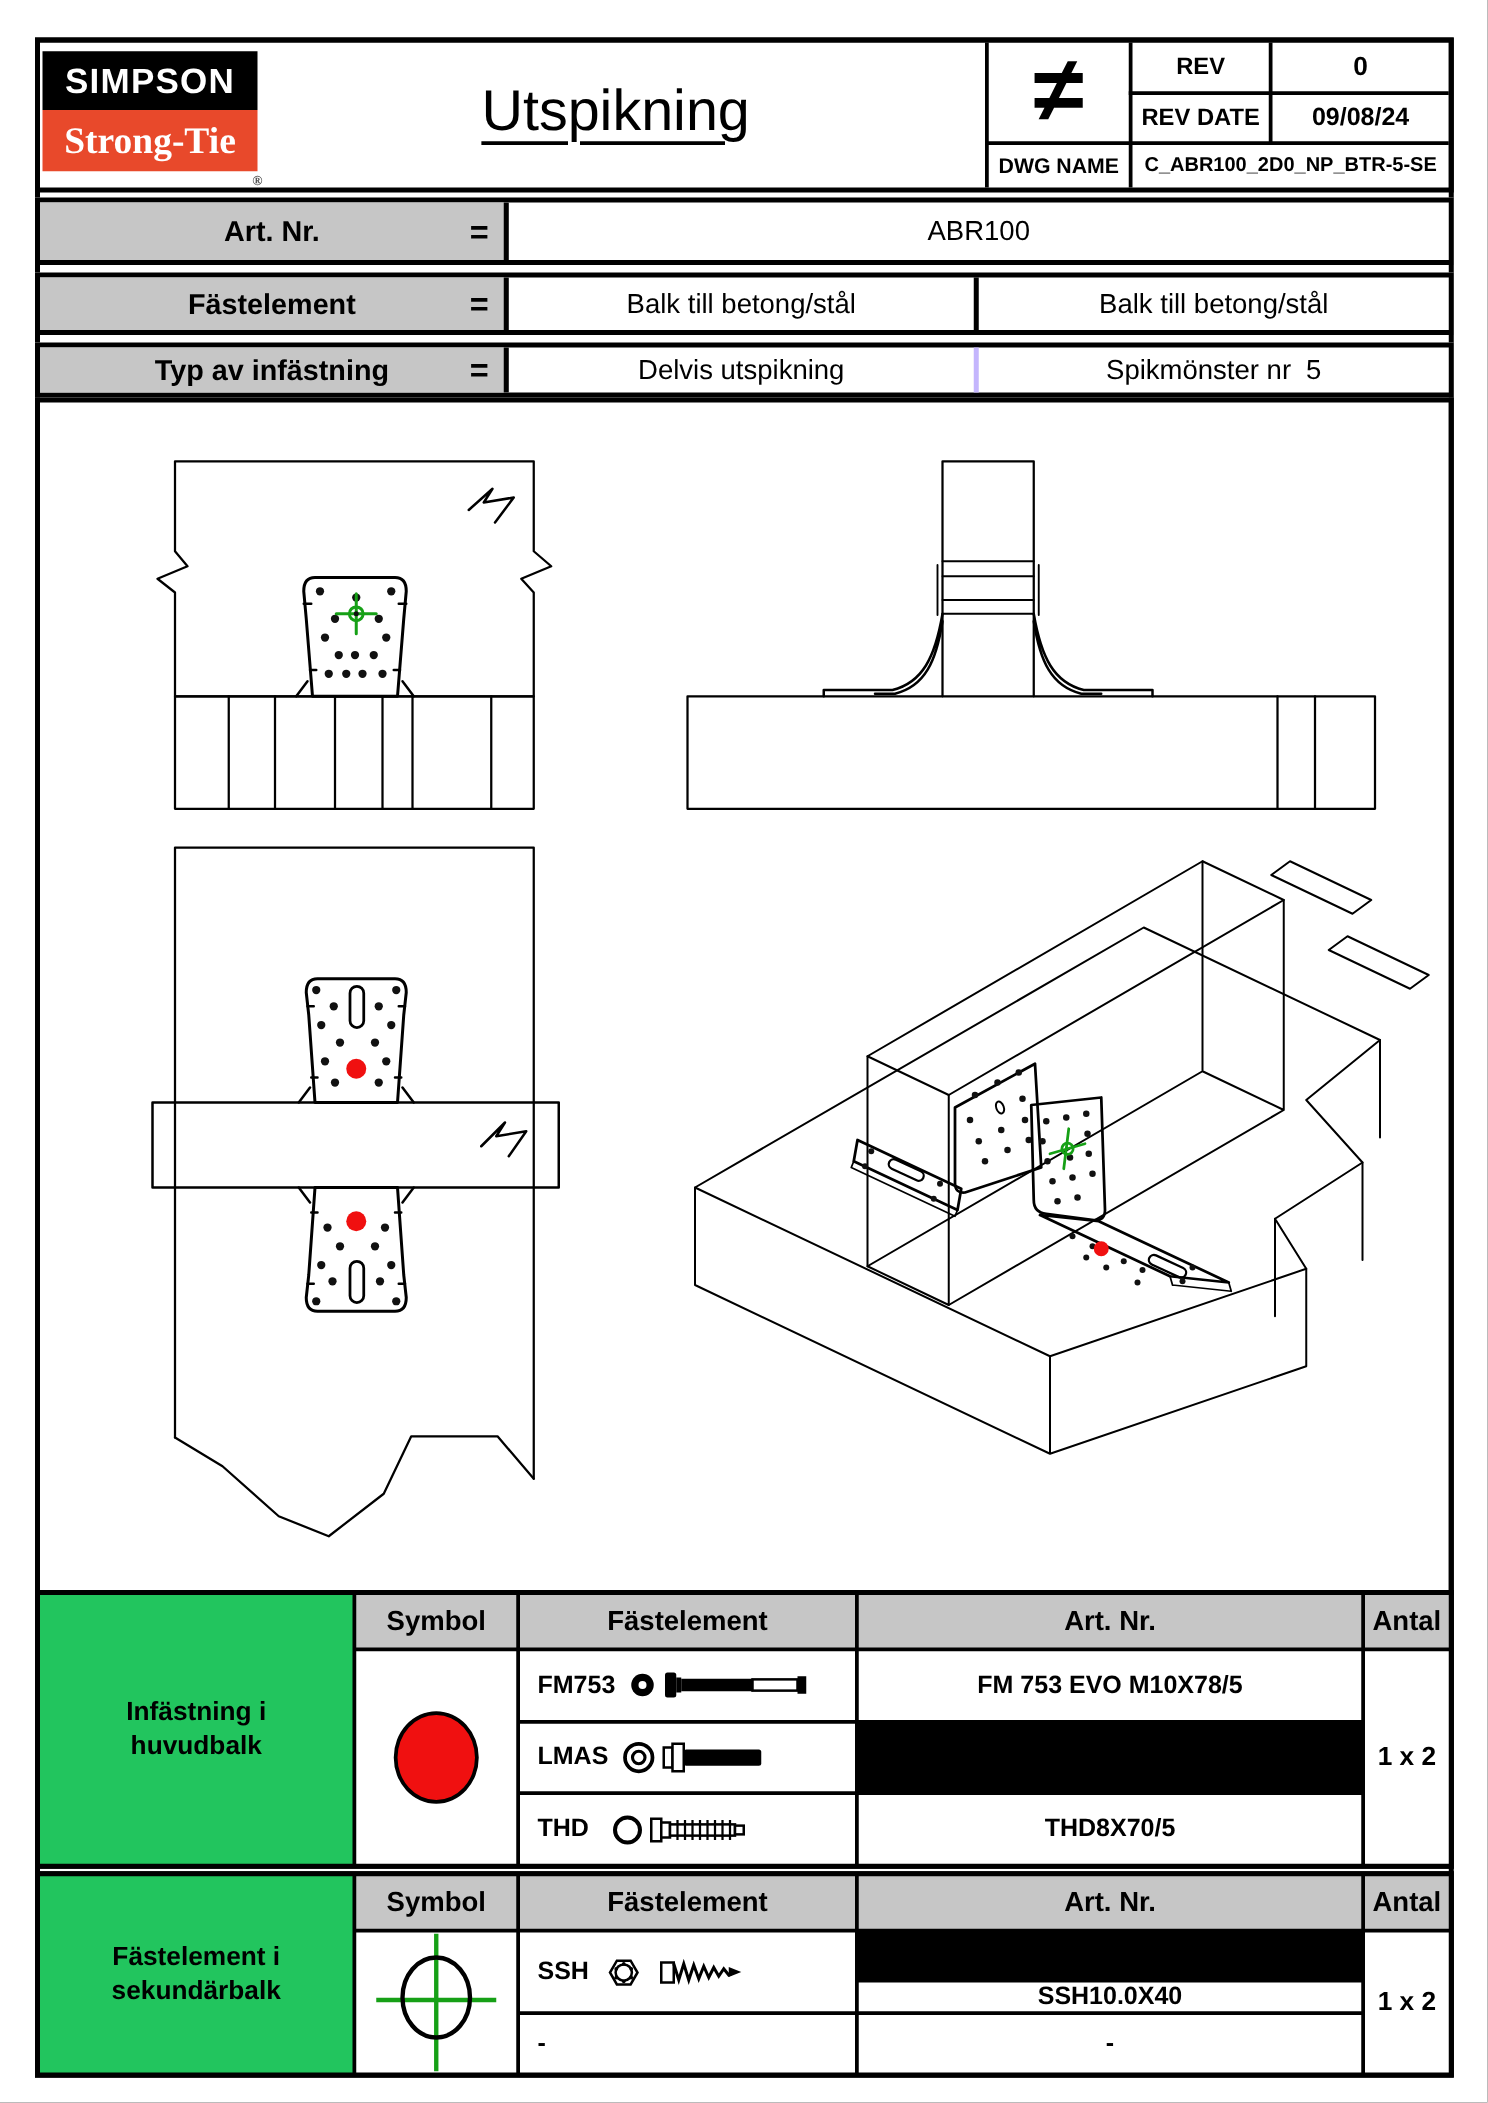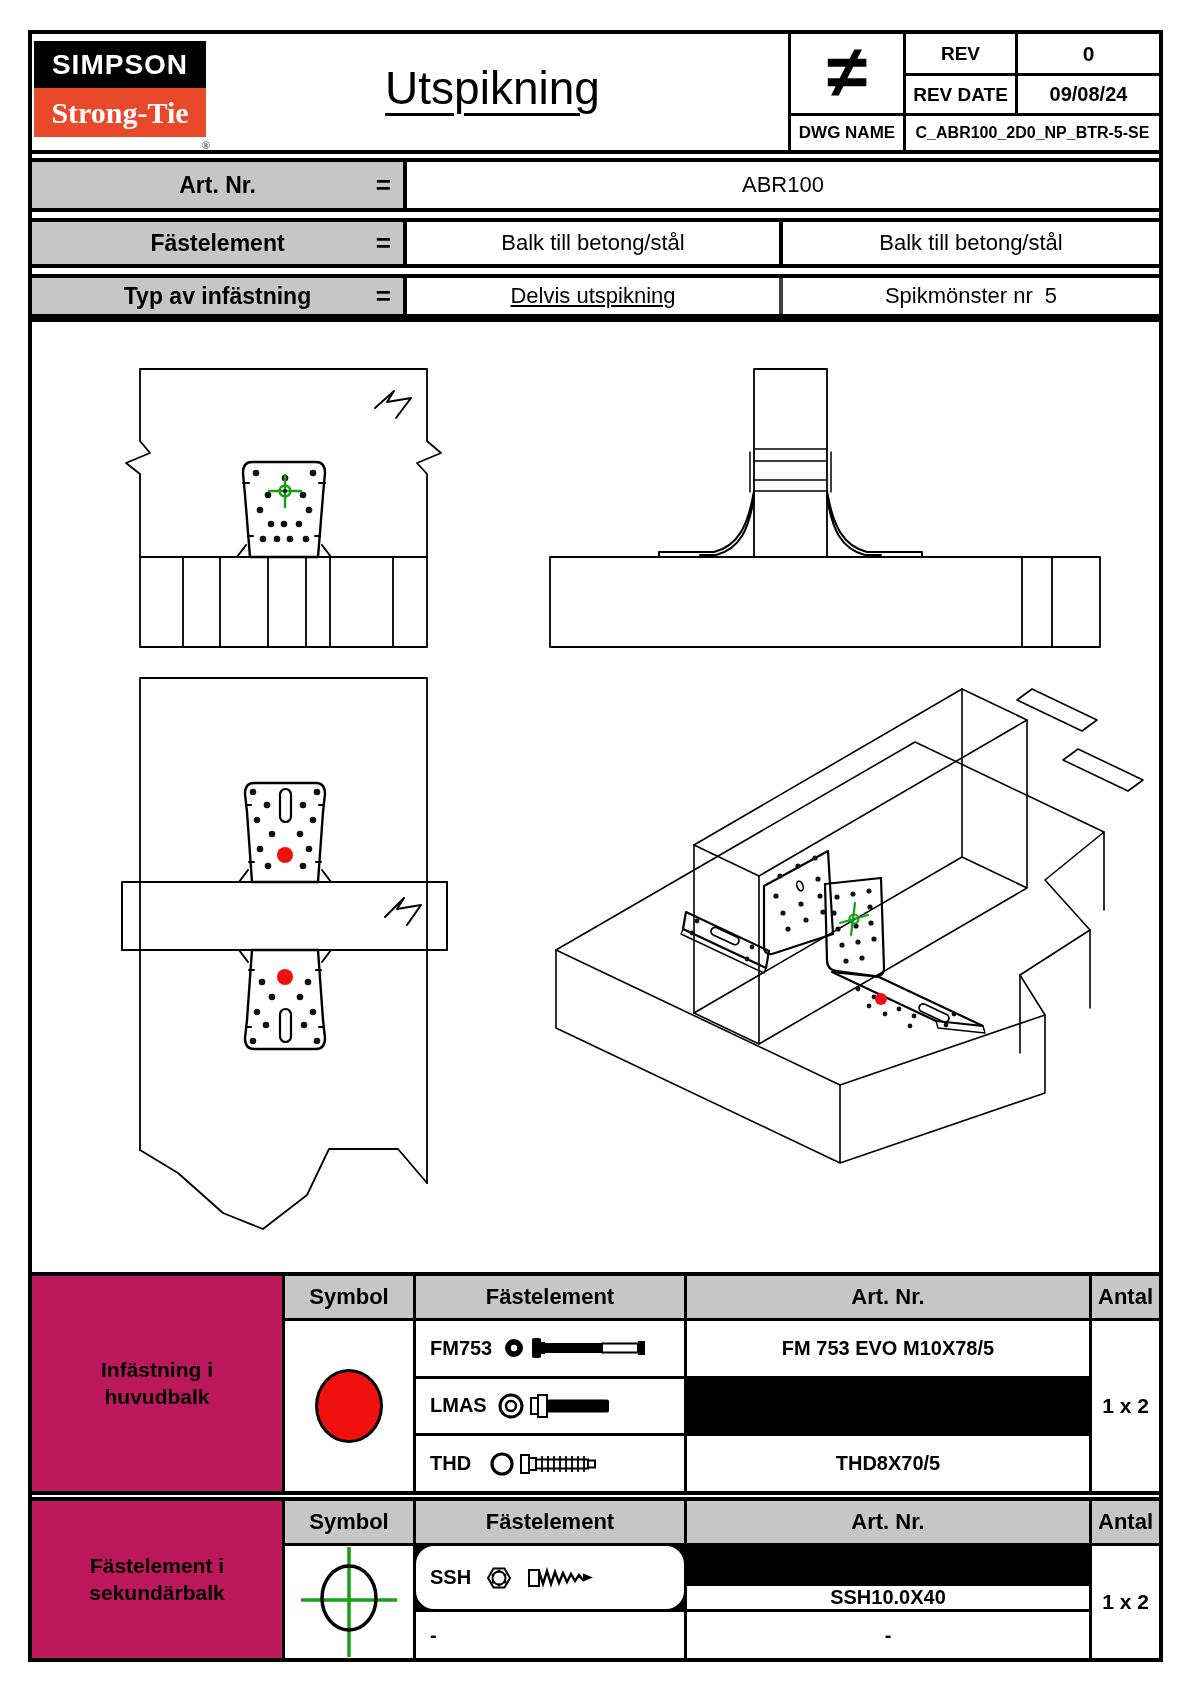--- a/index.html
+++ b/index.html
@@ -26,21 +26,21 @@
   .info-label .eq{position:absolute;right:12px;font-size:26px;font-weight:700;}
   .info-val{display:flex;align-items:center;justify-content:center;font-size:22px;}
 
   
   .ftable{display:grid;background:#000;border:4px solid #000;grid-gap:3px;
           grid-template-columns:250px 128px 268px 402px 1fr;}
   .ft-a{grid-template-rows:42px 1fr 1fr 1fr;}
   .ft-b{grid-template-rows:42px 1fr 1fr;}
   .cell{background:#fff;display:flex;align-items:center;justify-content:center;}
   .hcell{background:#c6c6c6;font-weight:700;font-size:22px;}
-  .scell{background:#be185d;font-weight:700;font-size:21px;flex-direction:column;line-height:1.25;}
+  .scell{background:#22c55e;font-weight:700;font-size:21px;flex-direction:column;line-height:1.25;}
   .namecell{justify-content:flex-start;padding-left:14px;font-weight:700;font-size:20px;}
   .artcell{font-weight:700;font-size:20px;}
   .qtycell{font-weight:700;font-size:21px;}
   .red-dot-symbol{width:62px;height:68px;border:3px solid #000;border-radius:50%;background:#f01010;}
   svg{display:block;}
   .icon{margin-left:10px;}
 </style>
 </head>
 <body>
 
@@ -92,21 +92,21 @@
     </div>
     <div class="info-val" style="width:372px;border-right:4px solid #000;">Balk till betong/stål</div>
     <div class="info-val" style="flex:1;">Balk till betong/stål</div>
   </div>
 
   <div class="abs info-row" style="left:28px;top:274px;width:1135px;height:44px;">
     <div class="info-label" style="width:371px;">
       <span>Typ av infästning</span>
       <span class="eq">=</span>
     </div>
-    <div class="info-val" style="width:372px;border-right:4px solid #404040;text-decoration:underline;">Delvis utspikning</div>
+    <div class="info-val" style="width:372px;border-right:4px solid #c4b5fd;">Delvis utspikning</div>
     <div class="info-val" style="flex:1;gap:12px;">
       <span>Spikmönster nr</span>
       <span>5</span>
     </div>
   </div>
 
   <div class="abs border4" style="left:28px;top:318px;width:1135px;height:958px;"></div>
 
   <svg class="abs" style="left:28px;top:318px;" width="1135" height="958" viewBox="28 318 1135 958" fill="none" stroke="#000" stroke-width="1.8" stroke-linejoin="round" stroke-linecap="round">
 
@@ -338,21 +338,21 @@
     <div class="cell hcell">Art. Nr.</div>
     <div class="cell hcell">Antal</div>
 
     <div class="cell" style="grid-column:2;grid-row:2/-1;">
       <svg width="120" height="118" viewBox="0 0 120 118">
         <path d="M60,4 V114 M12,57 H108" stroke="#16a016" stroke-width="3.5"></path>
         <ellipse cx="60" cy="55" rx="27" ry="32" stroke="#000" stroke-width="3.5" fill="none"></ellipse>
       </svg>
     </div>
 
-    <div class="cell namecell" style="grid-column:3;border-radius:18px;">
+    <div class="cell namecell" style="grid-column:3;">
       <span>SSH</span>
       <svg class="icon" width="150" height="32" viewBox="0 0 150 32" style="margin-left:14px;">
         <polygon points="25,16 19.5,25.5 8.5,25.5 3,16 8.5,6.5 19.5,6.5" fill="#fff" stroke="#000" stroke-width="2"></polygon>
         <circle cx="14" cy="16" r="6.5" fill="none" stroke="#000" stroke-width="2"></circle>
         <circle cx="14" cy="9" r="1.5" fill="#000"></circle>
           <circle cx="20" cy="13" r="1.5" fill="#000"></circle>
         <circle cx="20" cy="20" r="1.5" fill="#000"></circle>
           <circle cx="14" cy="23" r="1.5" fill="#000"></circle>
         <circle cx="8" cy="20" r="1.5" fill="#000"></circle>
           <circle cx="8" cy="13" r="1.5" fill="#000"></circle>

